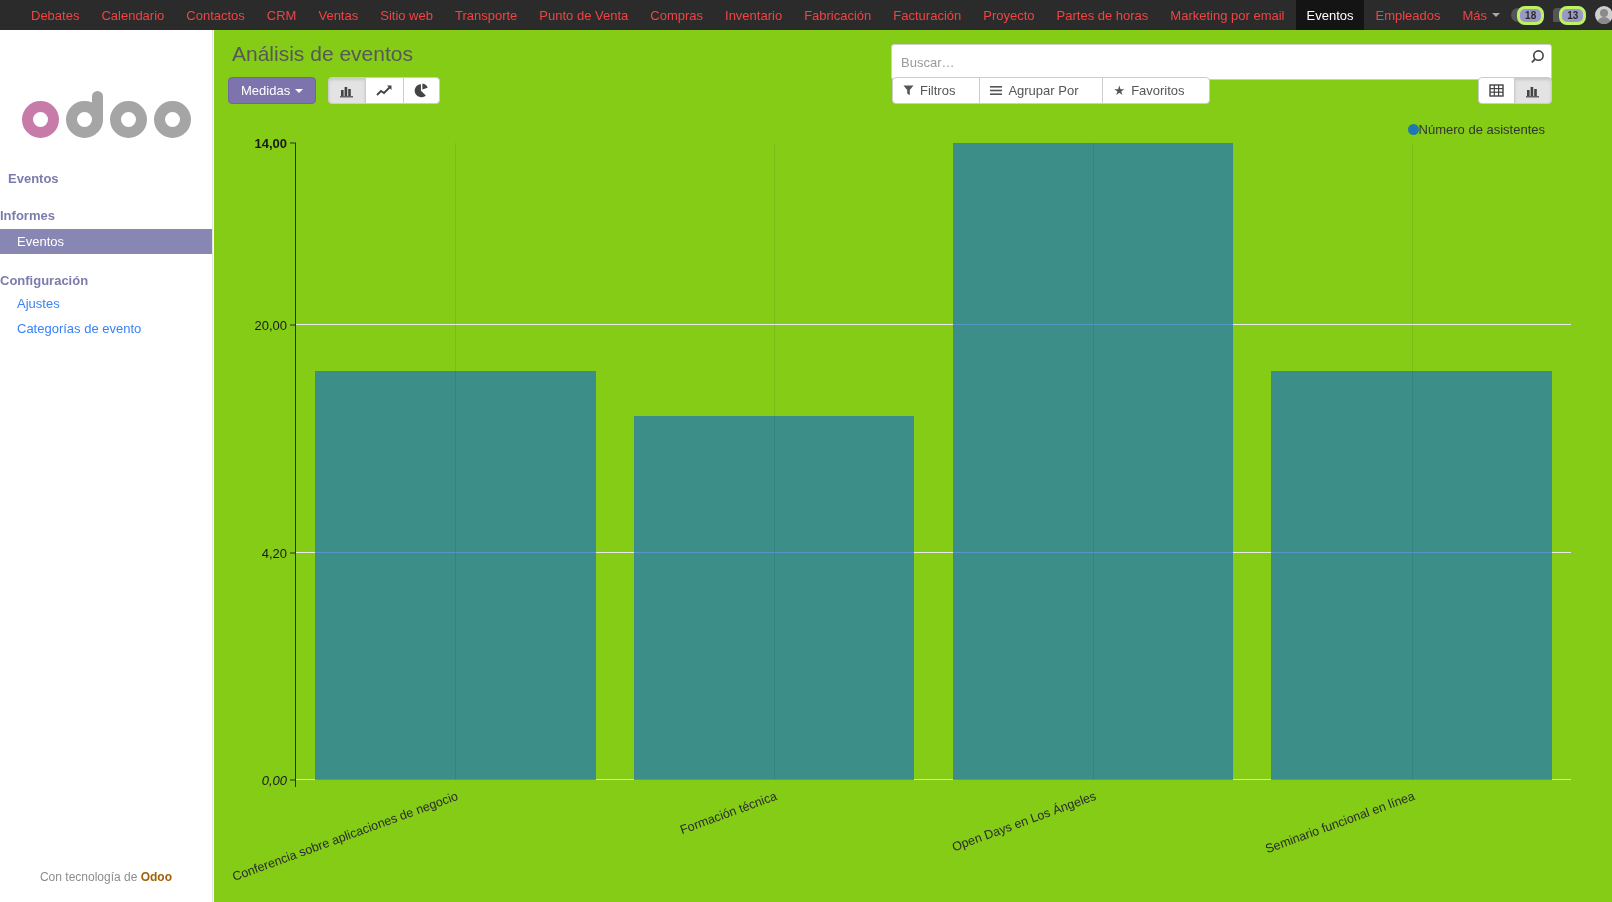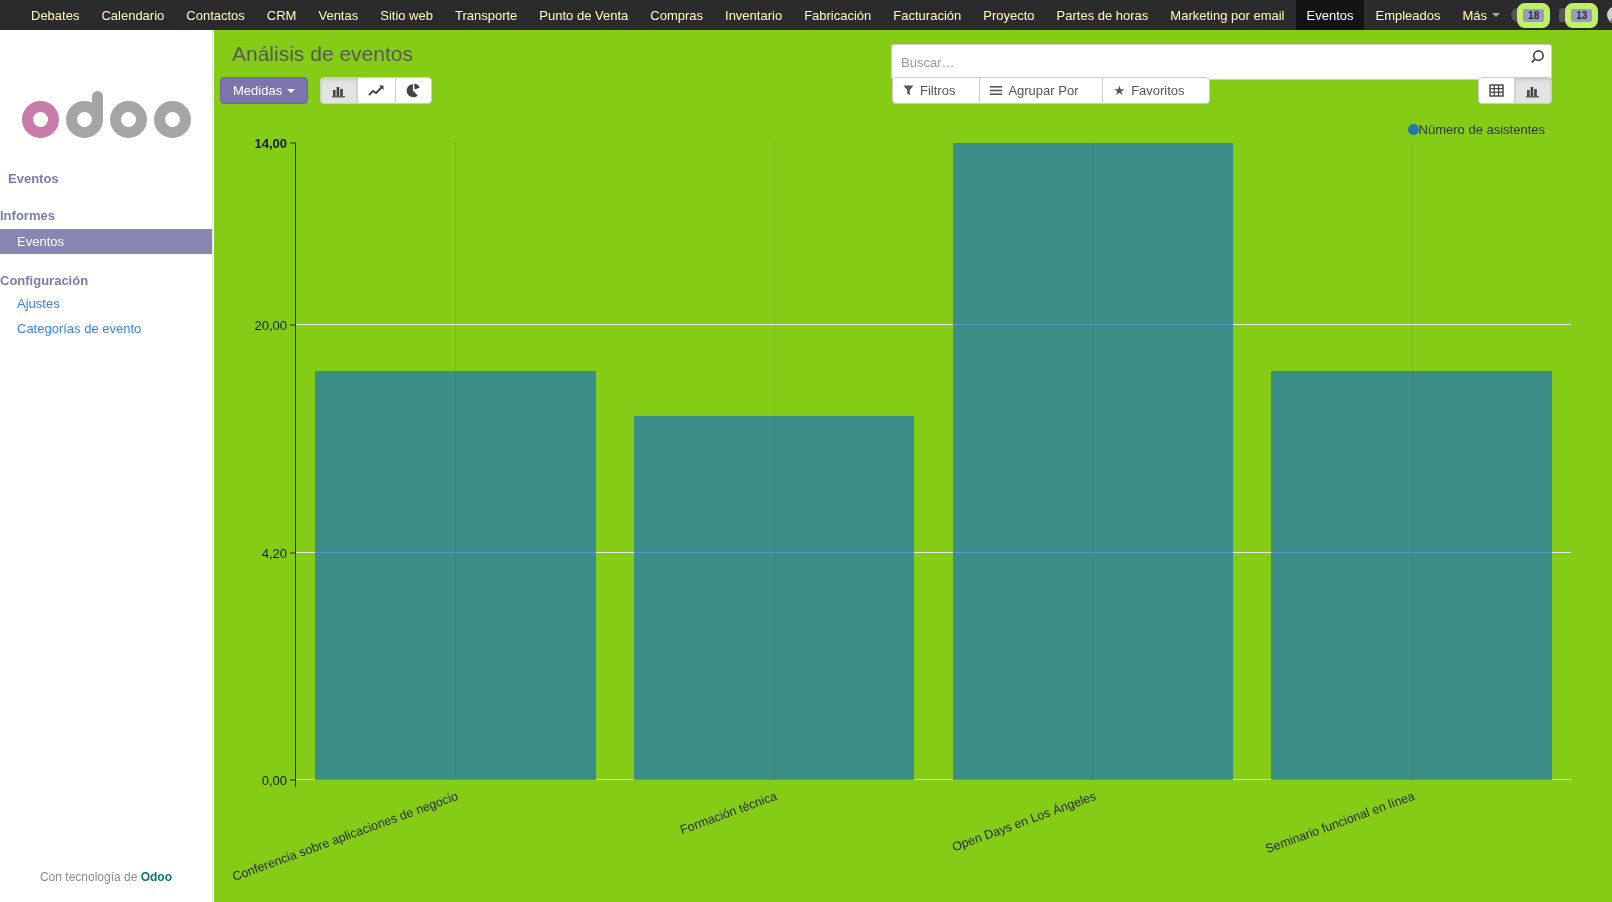--- a/index.html
+++ b/index.html
@@ -4,34 +4,34 @@
 <style>
   * { margin:0; padding:0; box-sizing:border-box; }
   html,body { width:1612px; height:902px; overflow:hidden; background:#fff;
     font-family:"Liberation Sans", sans-serif; }
 
   
   .topbar { position:absolute; left:0; top:0; width:1612px; height:30px;
     background:#2b2b2b; display:flex; align-items:stretch; z-index:50; }
   .topbar-menu { display:flex; align-items:stretch; padding-left:20px; }
   .nav-item { display:flex; align-items:center; padding:0 11px; font-size:13px;
-    color:#fef9c3; cursor:pointer; white-space:nowrap; }
+    color:#ef4444; cursor:pointer; white-space:nowrap; }
   .nav-item.active { background:#141414; color:#fff; }
   .caret { display:inline-block; width:0; height:0; margin-left:5px;
     border-left:4px solid transparent; border-right:4px solid transparent;
     border-top:4px solid #a8a8a8; }
   .topbar-right { margin-left:auto; display:flex; align-items:center; gap:9px;
     padding-right:14px; }
   .nav-badge { position:relative; display:flex; align-items:center; cursor:pointer; }
   .badge-icon { width:14px; height:14px; background:#555; border-radius:50%;
     display:inline-block; }
   .badge-icon.bubble { border-radius:4px 4px 4px 1px; }
   .badge-pill { margin-left:-8px; background:#9b97c7; color:#2b2b2b; font-size:10px;
     font-weight:bold; border-radius:8px; padding:1px 5px; line-height:11px;
-    border:6px solid #bef264; }
+    border:3px solid #bef264; }
   .avatar { width:18px; height:18px; border-radius:50%; background:#cfcfcf;
     position:relative; overflow:hidden; cursor:pointer; }
   .avatar::before { content:''; position:absolute; left:5px; top:3px; width:8px;
     height:8px; border-radius:50%; background:#8a8a8a; }
   .avatar::after { content:''; position:absolute; left:2px; top:11px; width:14px;
     height:10px; border-radius:7px 7px 0 0; background:#8a8a8a; }
 
   
   .sidebar { position:absolute; left:0; top:30px; width:213px; bottom:0;
     background:#fff; border-right:1px solid #e3e3e3; }
@@ -43,38 +43,38 @@
   .lg.d::after { content:''; position:absolute; top:-21px; right:-11px; width:11px;
     height:34px; background:#a5a5a5; border-radius:6px; }
   .side-nav { margin-top:30px; font-size:13px; }
   .side-app { color:#7c7bad; font-weight:bold; padding:3px 8px; display:block;
     cursor:pointer; }
   .side-heading { color:#7c7bad; font-weight:bold; padding:3px 0; margin-top:16px; }
   .side-item { color:#3b82f6; padding:5px 8px 5px 17px; cursor:pointer; }
   .side-item.active { background:#8886b3; color:#fff; margin-top:3px; margin-bottom:8px; }
   .side-footer { position:absolute; bottom:18px; left:0; width:100%; text-align:center;
     font-size:12px; color:#8d8d8d; }
-  .side-footer b { color:#0f766e; cursor:pointer; }
+  .side-footer b { color:#a16207; cursor:pointer; }
 
   
   .main { position:absolute; left:214px; top:30px; right:0; bottom:0; background:#84cc16; }
   .page-title { position:absolute; left:18px; top:12px; font-size:21px; color:#585858; }
 
   .btn { font-size:13px; border:1px solid #ccc; background:#fff; color:#555;
     height:27px; display:inline-flex; align-items:center; padding:0 10px;
     cursor:pointer; white-space:nowrap; }
   .btn .caret { border-top-color:#fff; }
   .btn-primary { background:#7d74ae; border-color:#6f66a2; color:#fff;
     border-radius:4px; padding:0 12px; }
   .btn-group { display:inline-flex;border-radius:6px; }
   .btn-group .btn { border-radius:0; margin-left:-1px; }
   .btn-group .btn:first-child { border-radius:4px 0 0 4px; margin-left:0; }
   .btn-group .btn:last-child { border-radius:0 4px 4px 0; }
   .btn.active { background:#e3e3e3; box-shadow:inset 0 2px 3px rgba(0,0,0,.12); }
-  .ctrl-row { position:absolute; left:6px; top:47px; display:flex; gap:12px; }
+  .ctrl-row { position:absolute; left:14px; top:47px; display:flex; gap:12px; }
   .dark-caret { border-top-color:#555; margin-left:6px; }
   .btn svg { display:block; }
   .btn .ico { margin-right:6px; display:inline-flex; }
   .star { color:#555; font-size:13px; margin-right:6px; }
 
   .search-wrap { position:absolute; top:14px; right:60px; width:661px; height:36px; }
   .search-input { width:100%; height:100%; border:1px solid #ccc; border-radius:3px;
     font-size:13px; color:#444; padding:0 30px 0 9px;
     font-family:"Liberation Sans", sans-serif; }
   .search-input::placeholder { color:#9a9a9a; }
@@ -281,21 +281,21 @@
           <div class="vline"></div>
           <div class="bar" style="height: 100%; background: rgba(31, 119, 180, 0.72);"></div>
           <div class="xlabel">Open Days en Los Ángeles</div>
         </div>
         <div class="cell">
           <div class="vline"></div>
           <div class="bar" style="height: 64.2857%; background: rgba(31, 119, 180, 0.72);"></div>
           <div class="xlabel">Seminario funcional en línea</div>
         </div>
       </div>
-  <div class="ytick" style="bottom: 0%;">0,00</div>
+  <div class="ytick" style="bottom: 0%; font-style: italic;">0,00</div>
       <div class="ytickmark" style="bottom: 0%;"></div>
       <div class="hgrid" style="bottom: 35.7143%;"></div>
       <div class="ytick" style="bottom: 35.7143%;">4,20</div>
       <div class="ytickmark" style="bottom: 35.7143%;"></div>
       <div class="hgrid" style="bottom: 71.4286%;"></div>
       <div class="ytick" style="bottom: 71.4286%;">20,00</div>
       <div class="ytickmark" style="bottom: 71.4286%;"></div>
       <div class="ytick max" style="bottom: 100%;">14,00</div>
       <div class="ytickmark" style="bottom: 100%;"></div>
     </div>

